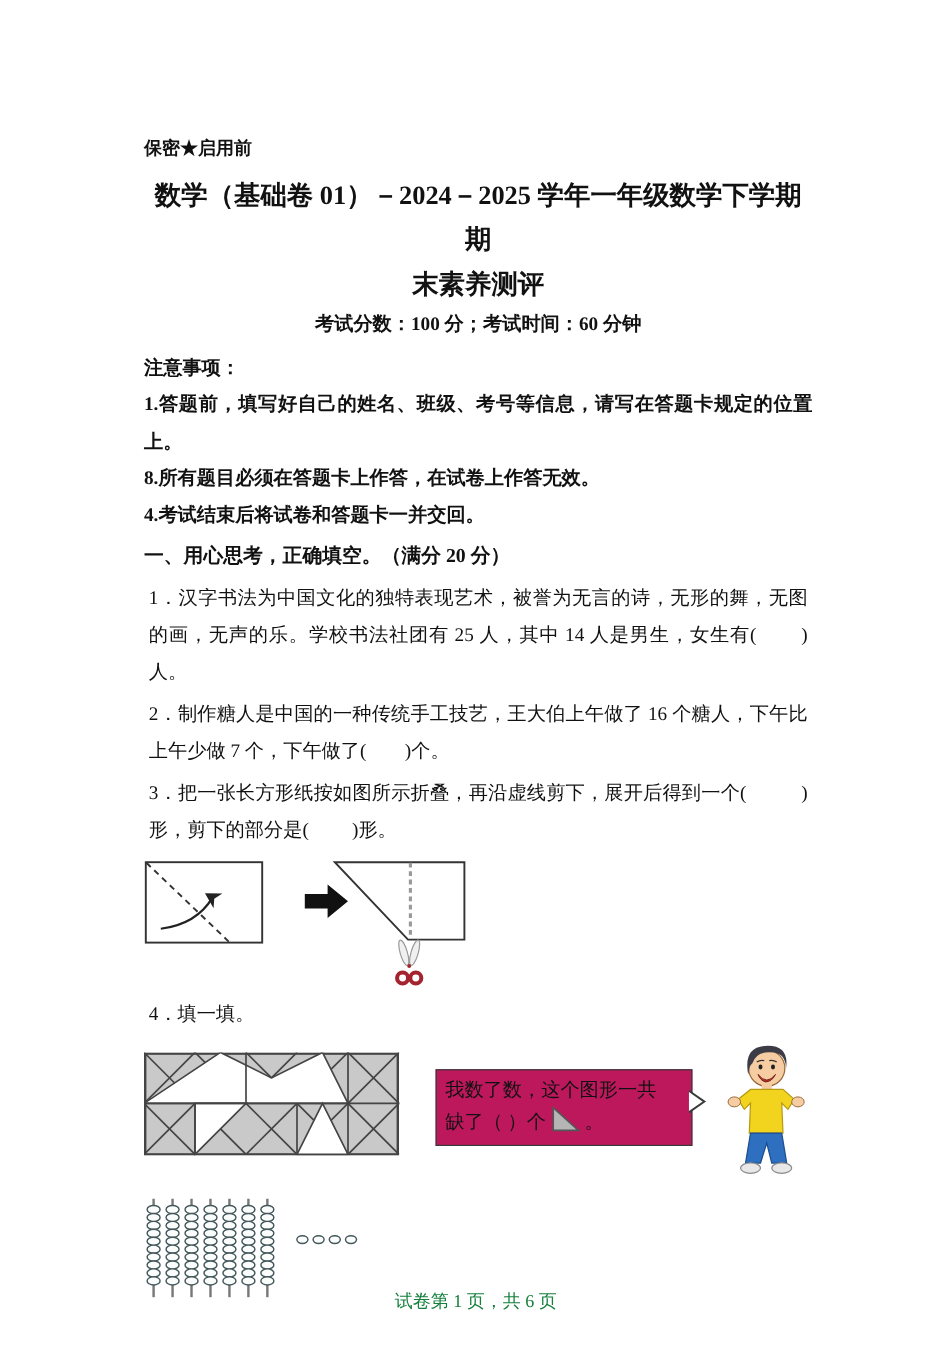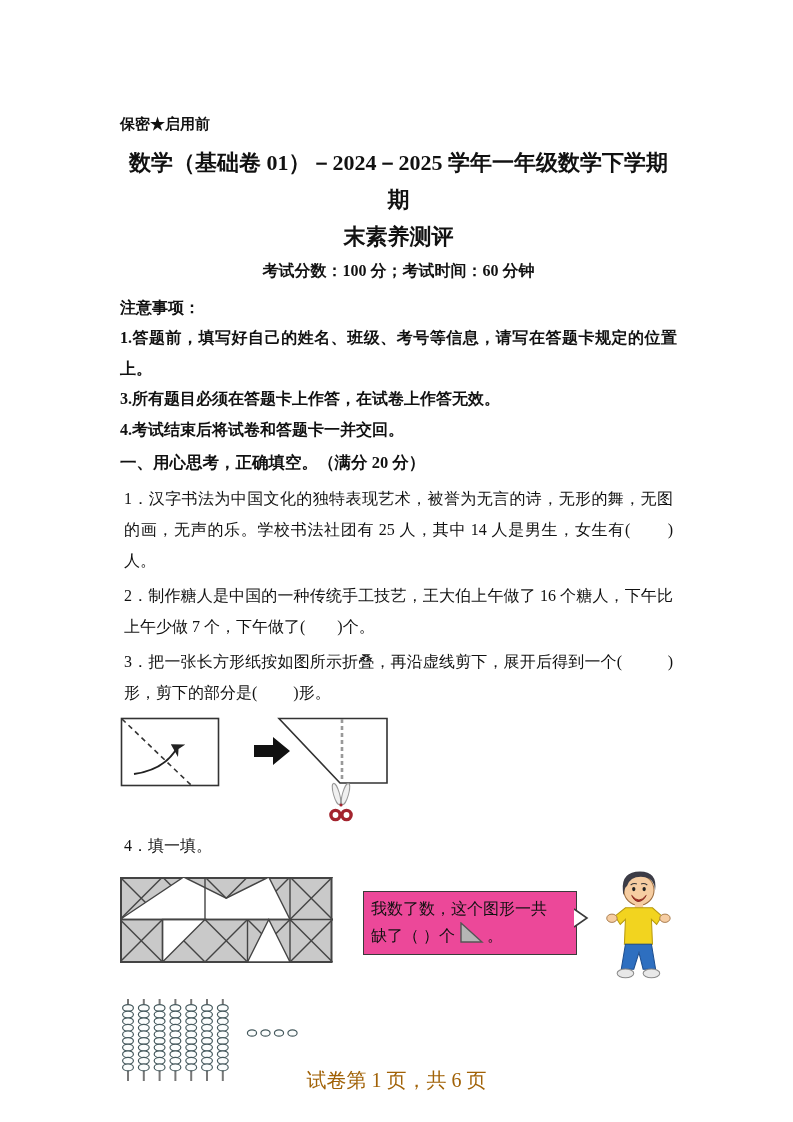--- a/index.html
+++ b/index.html
@@ -12,44 +12,44 @@
   .notice-heading{font-weight:bold;font-size:16px;line-height:30px;}
   .notice{font-weight:bold;font-size:16px;line-height:30.5px;margin:0;white-space:pre-wrap;
           text-align:justify;text-justify:inter-ideograph;}
   .sec-heading{font-weight:bold;font-size:16.5px;line-height:32px;margin-top:2px;}
   .q{font-size:16px;line-height:31px;margin:4px;white-space:pre-wrap;
      text-align:justify;text-justify:inter-ideograph;}
   .fold-figure{margin:4px 0 0 0;line-height:0;}
   .q4-row{position:relative;height:124px;margin-top:4px;}
   .tangram{position:absolute;left:0;top:12px;line-height:0;}
   .bubble{position:absolute;left:243px;top:26px;width:198px;border:1.5px solid #3a3a3a;
-          background:#ec4899;padding:3px 7px 5px 7px;font-size:16px;line-height:27px;}
+          background:#be185d;padding:3px 7px 5px 7px;font-size:16px;line-height:27px;}
   .bubble-tail{position:absolute;right:-13px;top:16px;line-height:0;}
   .bubble-line2{display:flex;}
   .bubble-line2 svg{margin:0 3px;}
   .boy{position:absolute;left:468px;top:0;line-height:0;}
   .beads-figure{margin-top:8px;line-height:0;}
   .footer{position:absolute;left:0;bottom:28px;width:100%;text-align:center;
-          font-size:20px;color:#a16207;}
+          font-size:15px;color:#15803d;}
 </style>
 </head>
 <body>
 
 <div class="page">
   <div class="content">
 
     <div class="secrecy">保密★启用前</div>
 
     <h1 class="title"><span>数学（基础卷 01）－2024－2025 学年一年级数学下学期期</span><br><span>末素养测评</span></h1>
 
     <div class="exam-info">考试分数：100 分；考试时间：60 分钟</div>
 
     <div class="notice-heading">注意事项：</div>
     <p class="notice">1.答题前，填写好自己的姓名、班级、考号等信息，请写在答题卡规定的位置上。</p>
-    <p class="notice">3.所有题目必须在答题卡上作答，在试卷上作答无效。</p>
+    <p class="notice">8.所有题目必须在答题卡上作答，在试卷上作答无效。</p>
     <p class="notice">4.考试结束后将试卷和答题卡一并交回。</p>
 
     <div class="sec-heading">一、用心思考，正确填空。（满分 20 分）</div>
 
     <p class="q">1．汉字书法为中国文化的独特表现艺术，被誉为无言的诗，无形的舞，无图的画，无声的乐。学校书法社团有 25 人，其中 14 人是男生，女生有(        )人。</p>
     <p class="q">2．制作糖人是中国的一种传统手工技艺，王大伯上午做了 16 个糖人，下午比上午少做 7 个，下午做了(        )个。</p>
     <p class="q">3．把一张长方形纸按如图所示折叠，再沿虚线剪下，展开后得到一个(           )形，剪下的部分是(         )形。</p>
 
     <div class="fold-figure">
       <svg width="290" height="114" viewBox="0 0 290 114">

